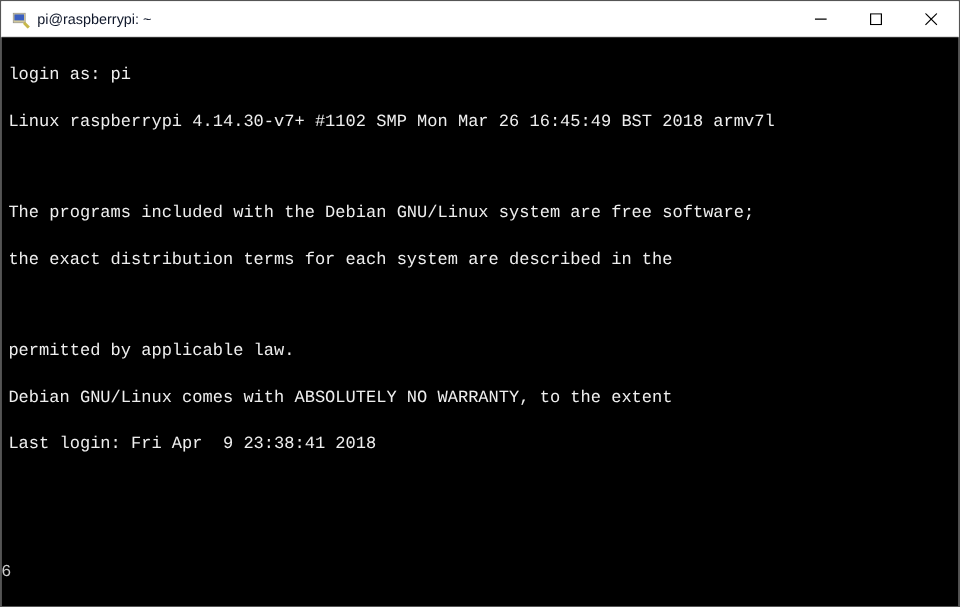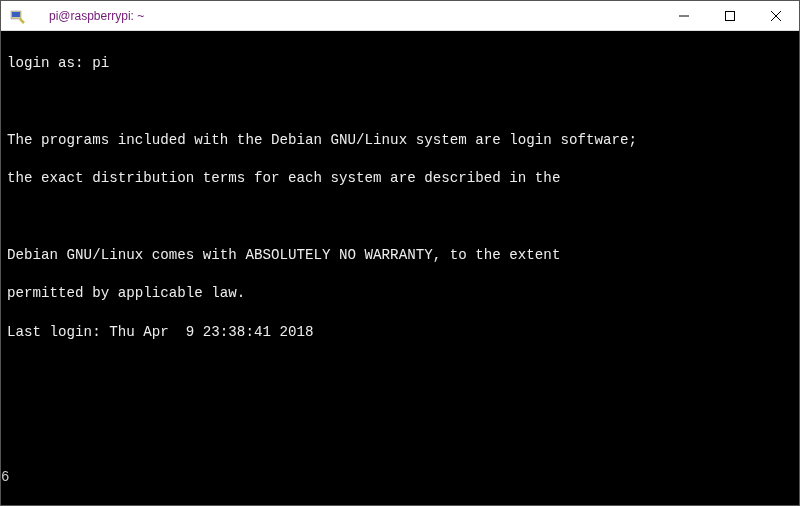--- a/index.html
+++ b/index.html
@@ -22,23 +22,22 @@
     .titlebar-icon {
       width: 16px;
       height: 16px;
       margin-right: 6px;
       display: flex;
       align-items: center;
       justify-content: center;
     }
     .titlebar-title {
       font-size: 12px;
-      color: #701a75;
+      color: #0f172a;
       flex: 1;
-      margin-left: 18px;
     }
     .window-controls {
       display: flex;
       height: 100%;
     }
     .win-btn {
       width: 46px;
       height: 100%;
       display: flex;
       align-items: center;
@@ -96,27 +95,28 @@
       <svg width="10" height="10">
           <line x1="0" y1="0" x2="10" y2="10" stroke="#000" stroke-width="1"></line>
           <line x1="10" y1="0" x2="0" y2="10" stroke="#000" stroke-width="1"></line>
         </svg>
     </div>
   </div>
 </div>
 
 <div class="terminal">
 <span class="term-line">login as: pi</span>
+<span class="term-line">Linux raspberrypi 4.14.30-v7+ #1102 SMP Mon Mar 26 16:45:49 BST 2018 armv7l</span>
 <span class="term-line"> </span>
-<span class="term-line">The programs included with the Debian GNU/Linux system are login software;</span>
+<span class="term-line">The programs included with the Debian GNU/Linux system are free software;</span>
 <span class="term-line">the exact distribution terms for each system are described in the</span>
 <span class="term-line"> </span>
+<span class="term-line">permitted by applicable law.</span>
 <span class="term-line">Debian GNU/Linux comes with ABSOLUTELY NO WARRANTY, to the extent</span>
-<span class="term-line">permitted by applicable law.</span>
-<span class="term-line">Last login: Thu Apr  9 23:38:41 2018</span>
+<span class="term-line">Last login: Fri Apr  9 23:38:41 2018</span>
 <span class="term-line"> </span>
 
 
 
 
 
 <span class="scroll-indicator">6</span>
 </div>
 
 </body></html>

